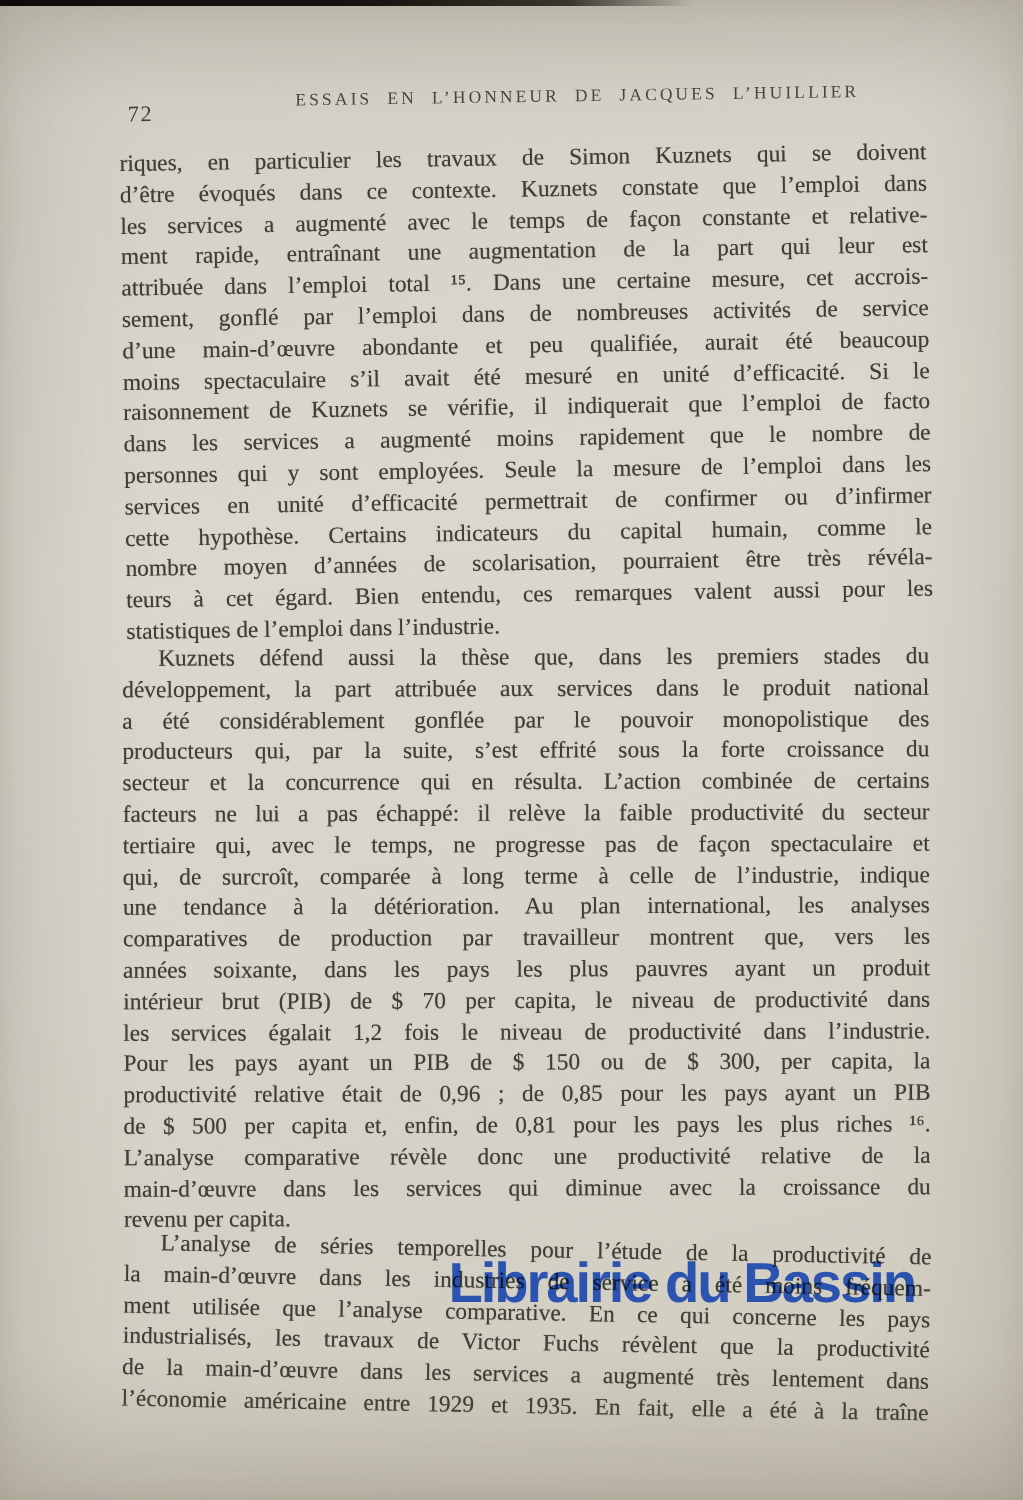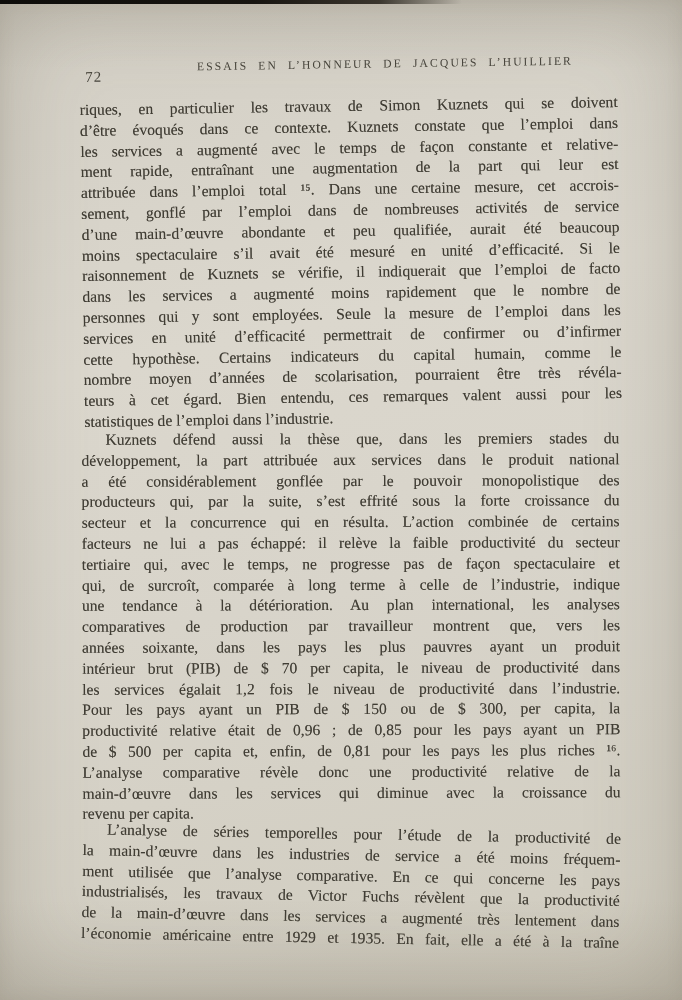--- a/index.html
+++ b/index.html
@@ -142,13 +142,14 @@
       <div class="para para-2">
         <div class="line firstindent">L’analyse de séries temporelles pour l’étude de la productivité de</div>
         <div class="line">la main-d’œuvre dans les industries de service a été moins fréquem-</div>
         <div class="line">ment utilisée que l’analyse comparative. En ce qui concerne les pays</div>
         <div class="line">industrialisés, les travaux de Victor Fuchs révèlent que la productivité</div>
         <div class="line">de la main-d’œuvre dans les services a augmenté très lentement dans</div>
         <div class="line">l’économie américaine entre 1929 et 1935. En fait, elle a été à la traîne</div>
       </div>
     </div>
 
+  <div class="watermark" style="color: rgb(43, 96, 228);">Librairie du Bassin</div>
 </div>
 
 </body></html>

